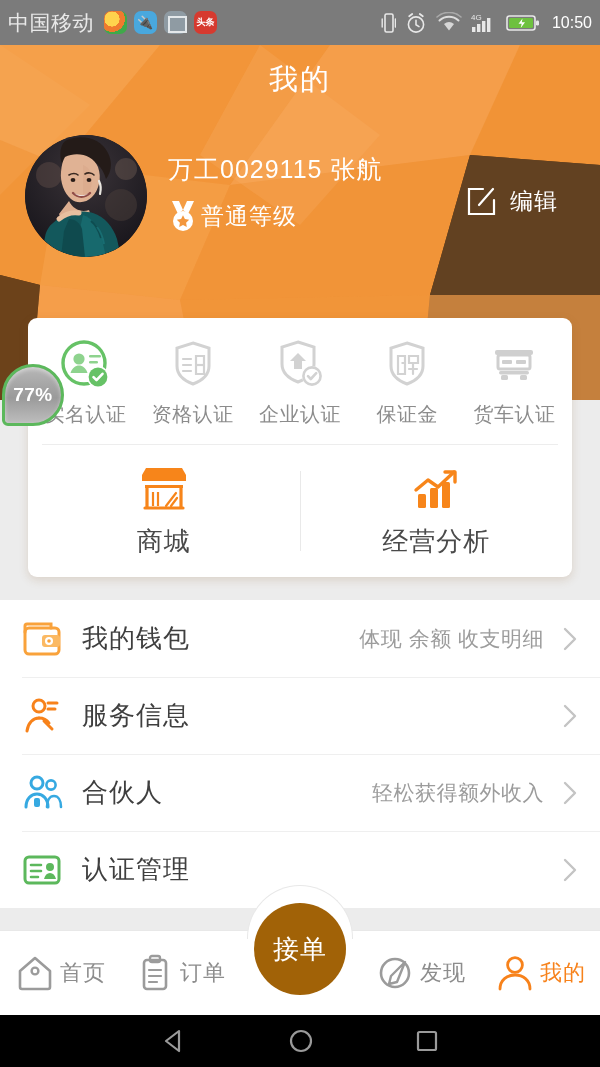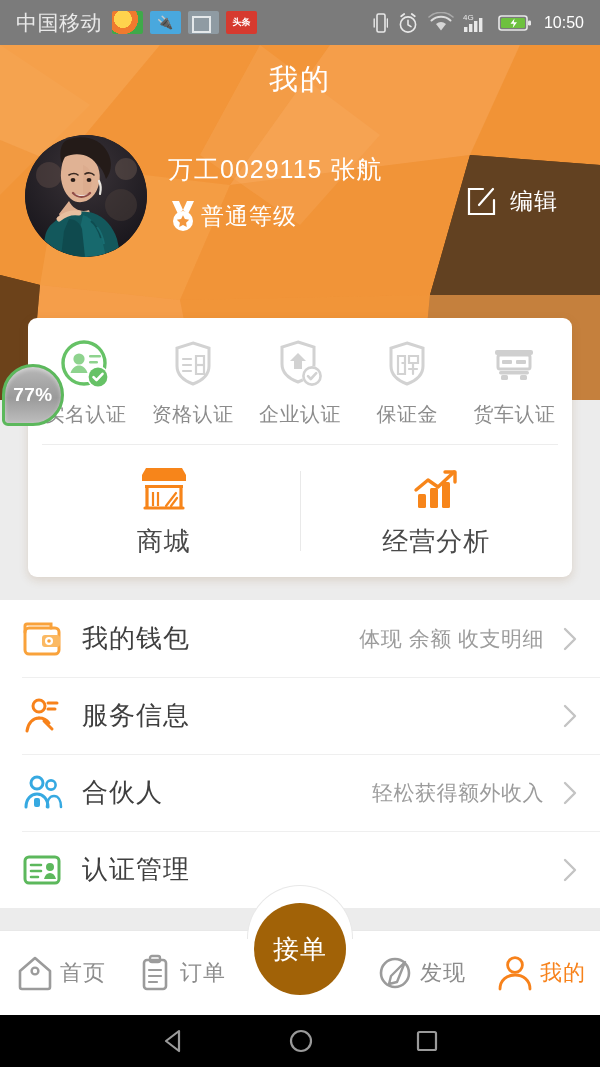--- a/index.html
+++ b/index.html
@@ -8,26 +8,26 @@
     font-family:"Liberation Sans","DejaVu Sans",sans-serif;
     background:#ececec;
     position:relative;
     overflow:hidden;
   }
   .screen { width:600px; height:1067px; position:relative; }
 
   
   .statusbar {
     height:45px; background:#7b7b7b; color:#e8e8e8;
-    display:flex; align-items:center; padding:0 16px;
+    display:flex; align-items:center; padding:0 8px;
     position:relative; z-index:40;
   }
   .carrier { font-size:21px; letter-spacing:.5px; color:#e9e9e9; }
   .sb-apps { display:flex; align-items:center; gap:7px; margin-left:10px; }
-  .sb-app { width:31px; height:23px; border-radius:2px; display:block; }
+  .sb-app { width:23px; height:23px; border-radius:7px; display:block; }
   .app-ball { background:radial-gradient(circle at 35% 35%,#ffd34d 0 35%,#f07a2e 36% 60%,#3fa94a 61% 100%); }
   .app-usb { background:#49a8de; position:relative; }
   .app-usb::after { content:"\1F50C"; position:absolute; inset:0; font-size:13px; color:#fff; display:flex; align-items:center; justify-content:center; }
   .app-img { background:#8f9ba3; position:relative; }
   .app-img::after { content:""; position:absolute; left:4px; top:5px; width:15px; height:13px; border:2px solid #e4e8ea; }
   .app-news { background:#d63a2f; color:#fff; font-size:9px; line-height:23px; text-align:center; font-weight:bold; }
   .sb-right { margin-left:auto; display:flex; align-items:center; gap:9px; }
   .sb-ico { display:block; }
   .clock { font-size:16px; color:#ffffff; margin-left:3px; }
 

